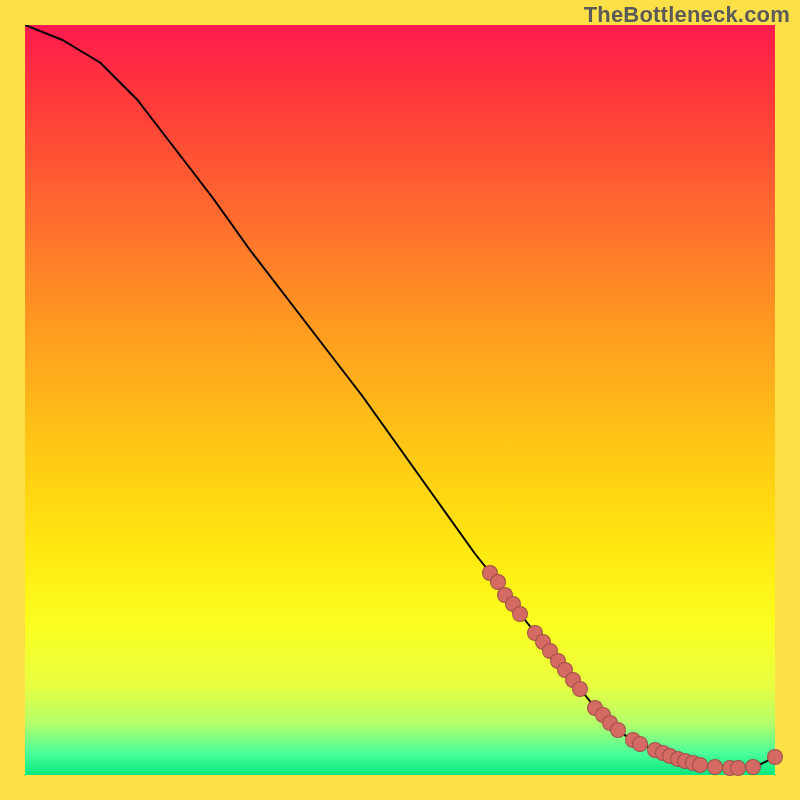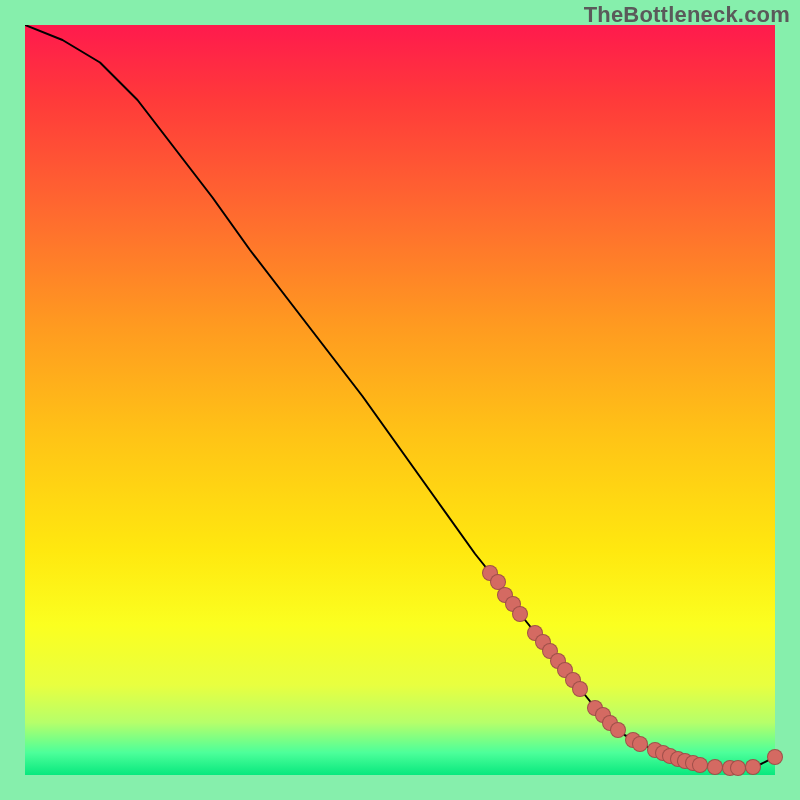--- a/index.html
+++ b/index.html
@@ -7,21 +7,21 @@
     padding: 0;
     width: 800px;
     height: 800px;
     background: #000;
     overflow: hidden;
   }
   .frame {
     position: relative;
     width: 800px;
     height: 800px;
-    background: #86efac;
+    background: #fde047;
   }
   .plot {
     position: absolute;
     left: 25px;
     top: 25px;
     width: 750px;
     height: 750px;
   }
   .gradient {
     position: absolute;

